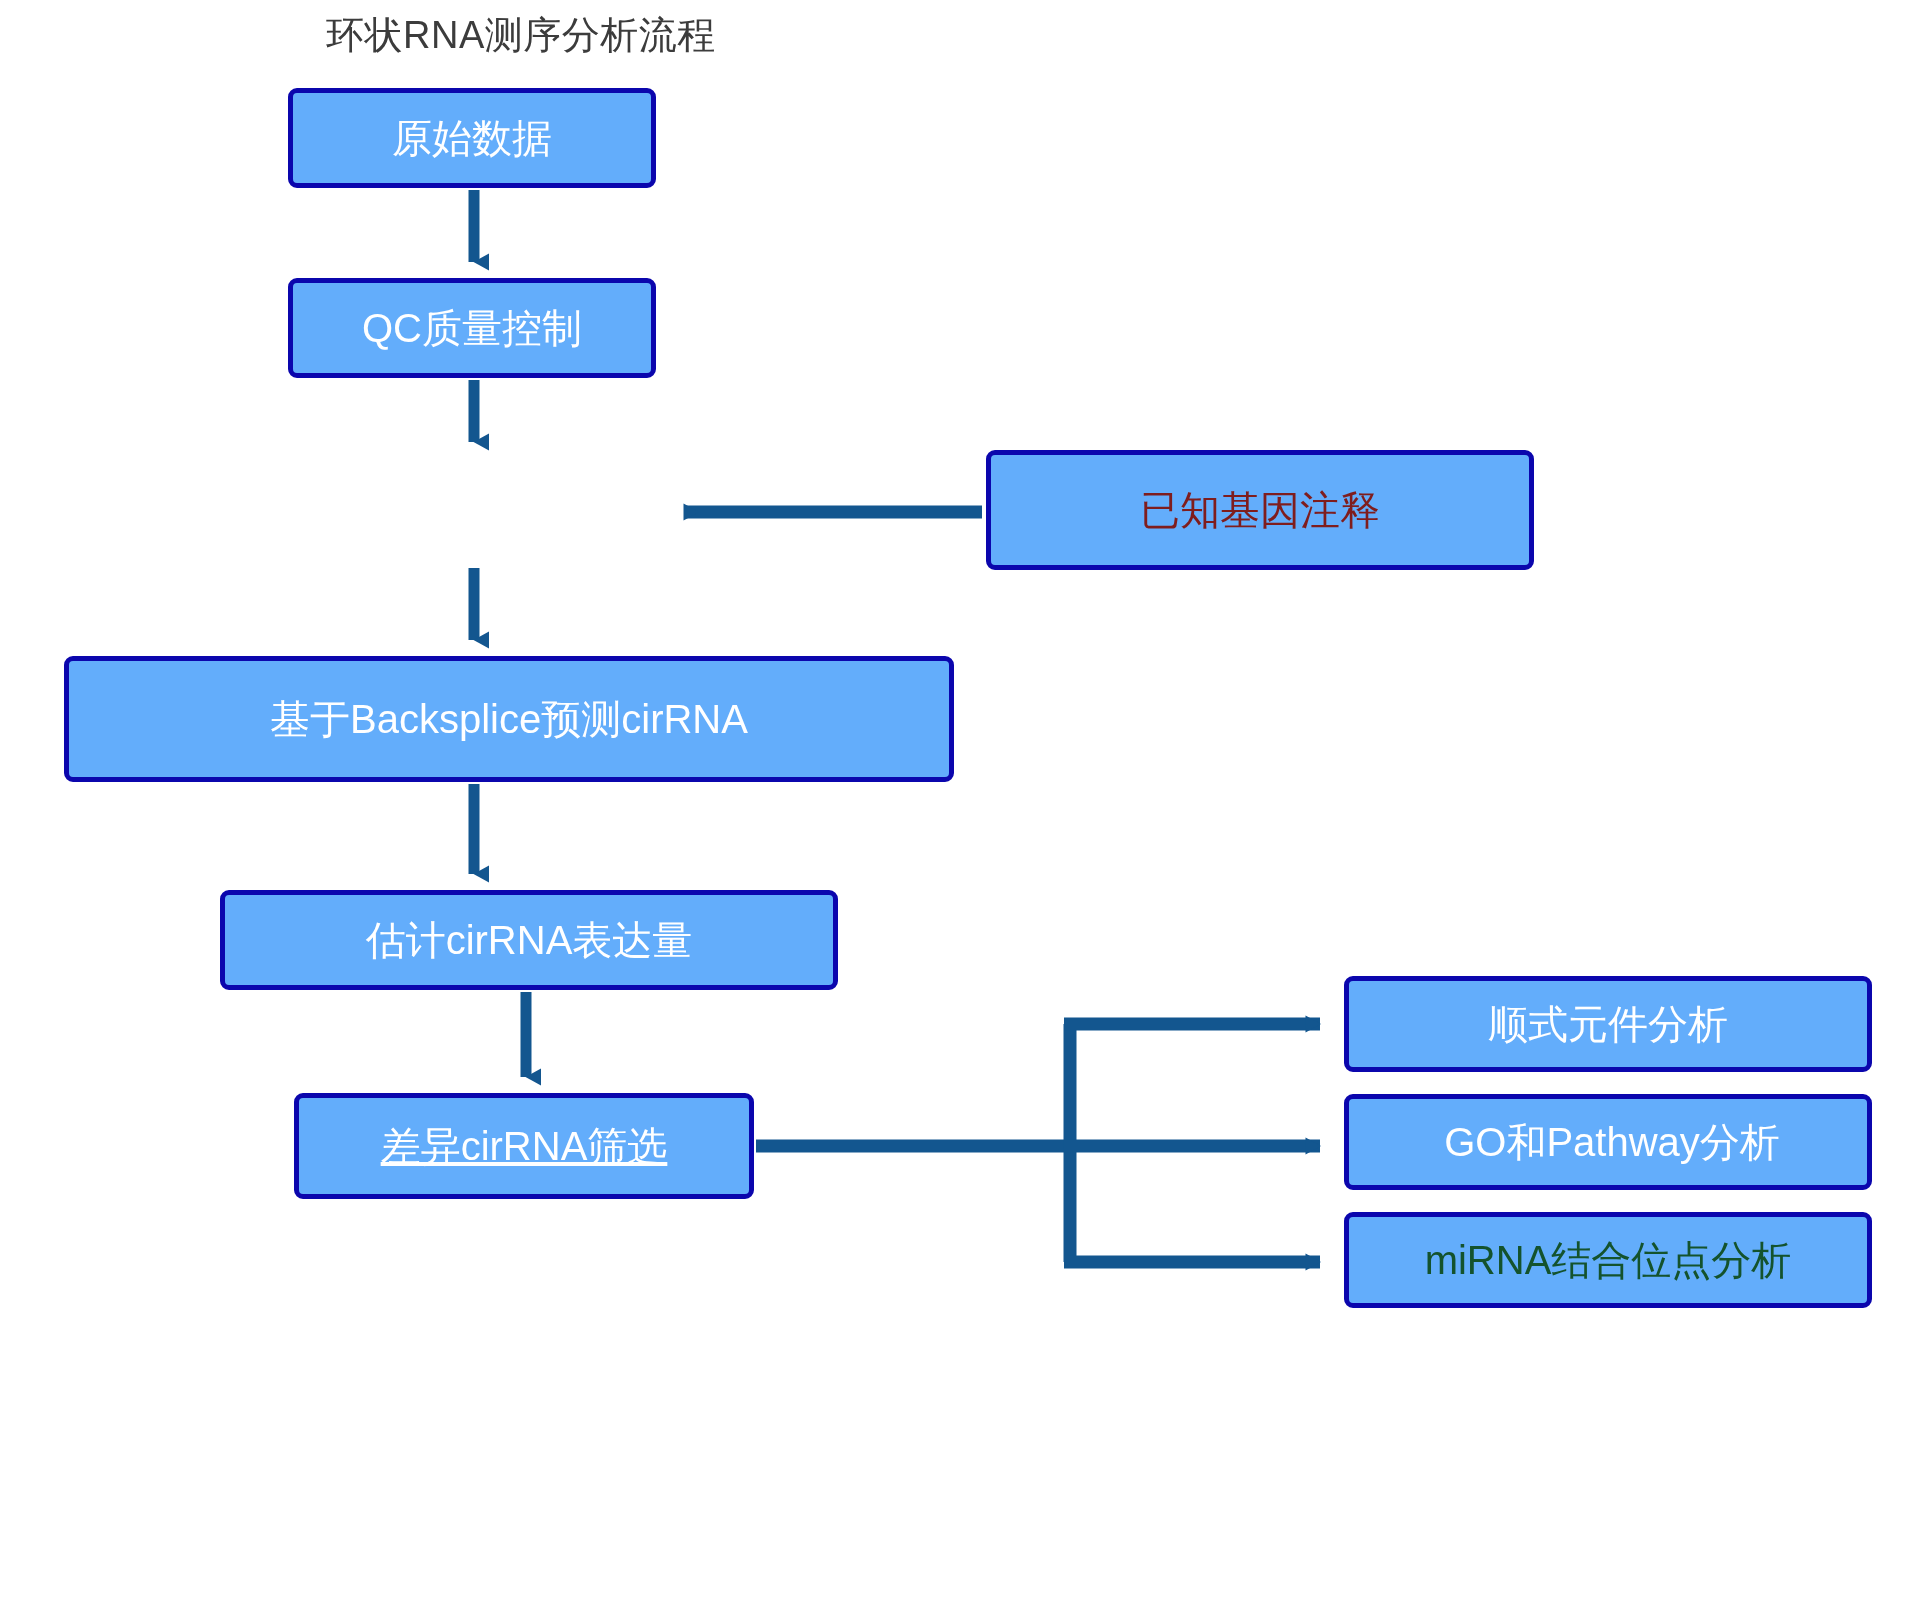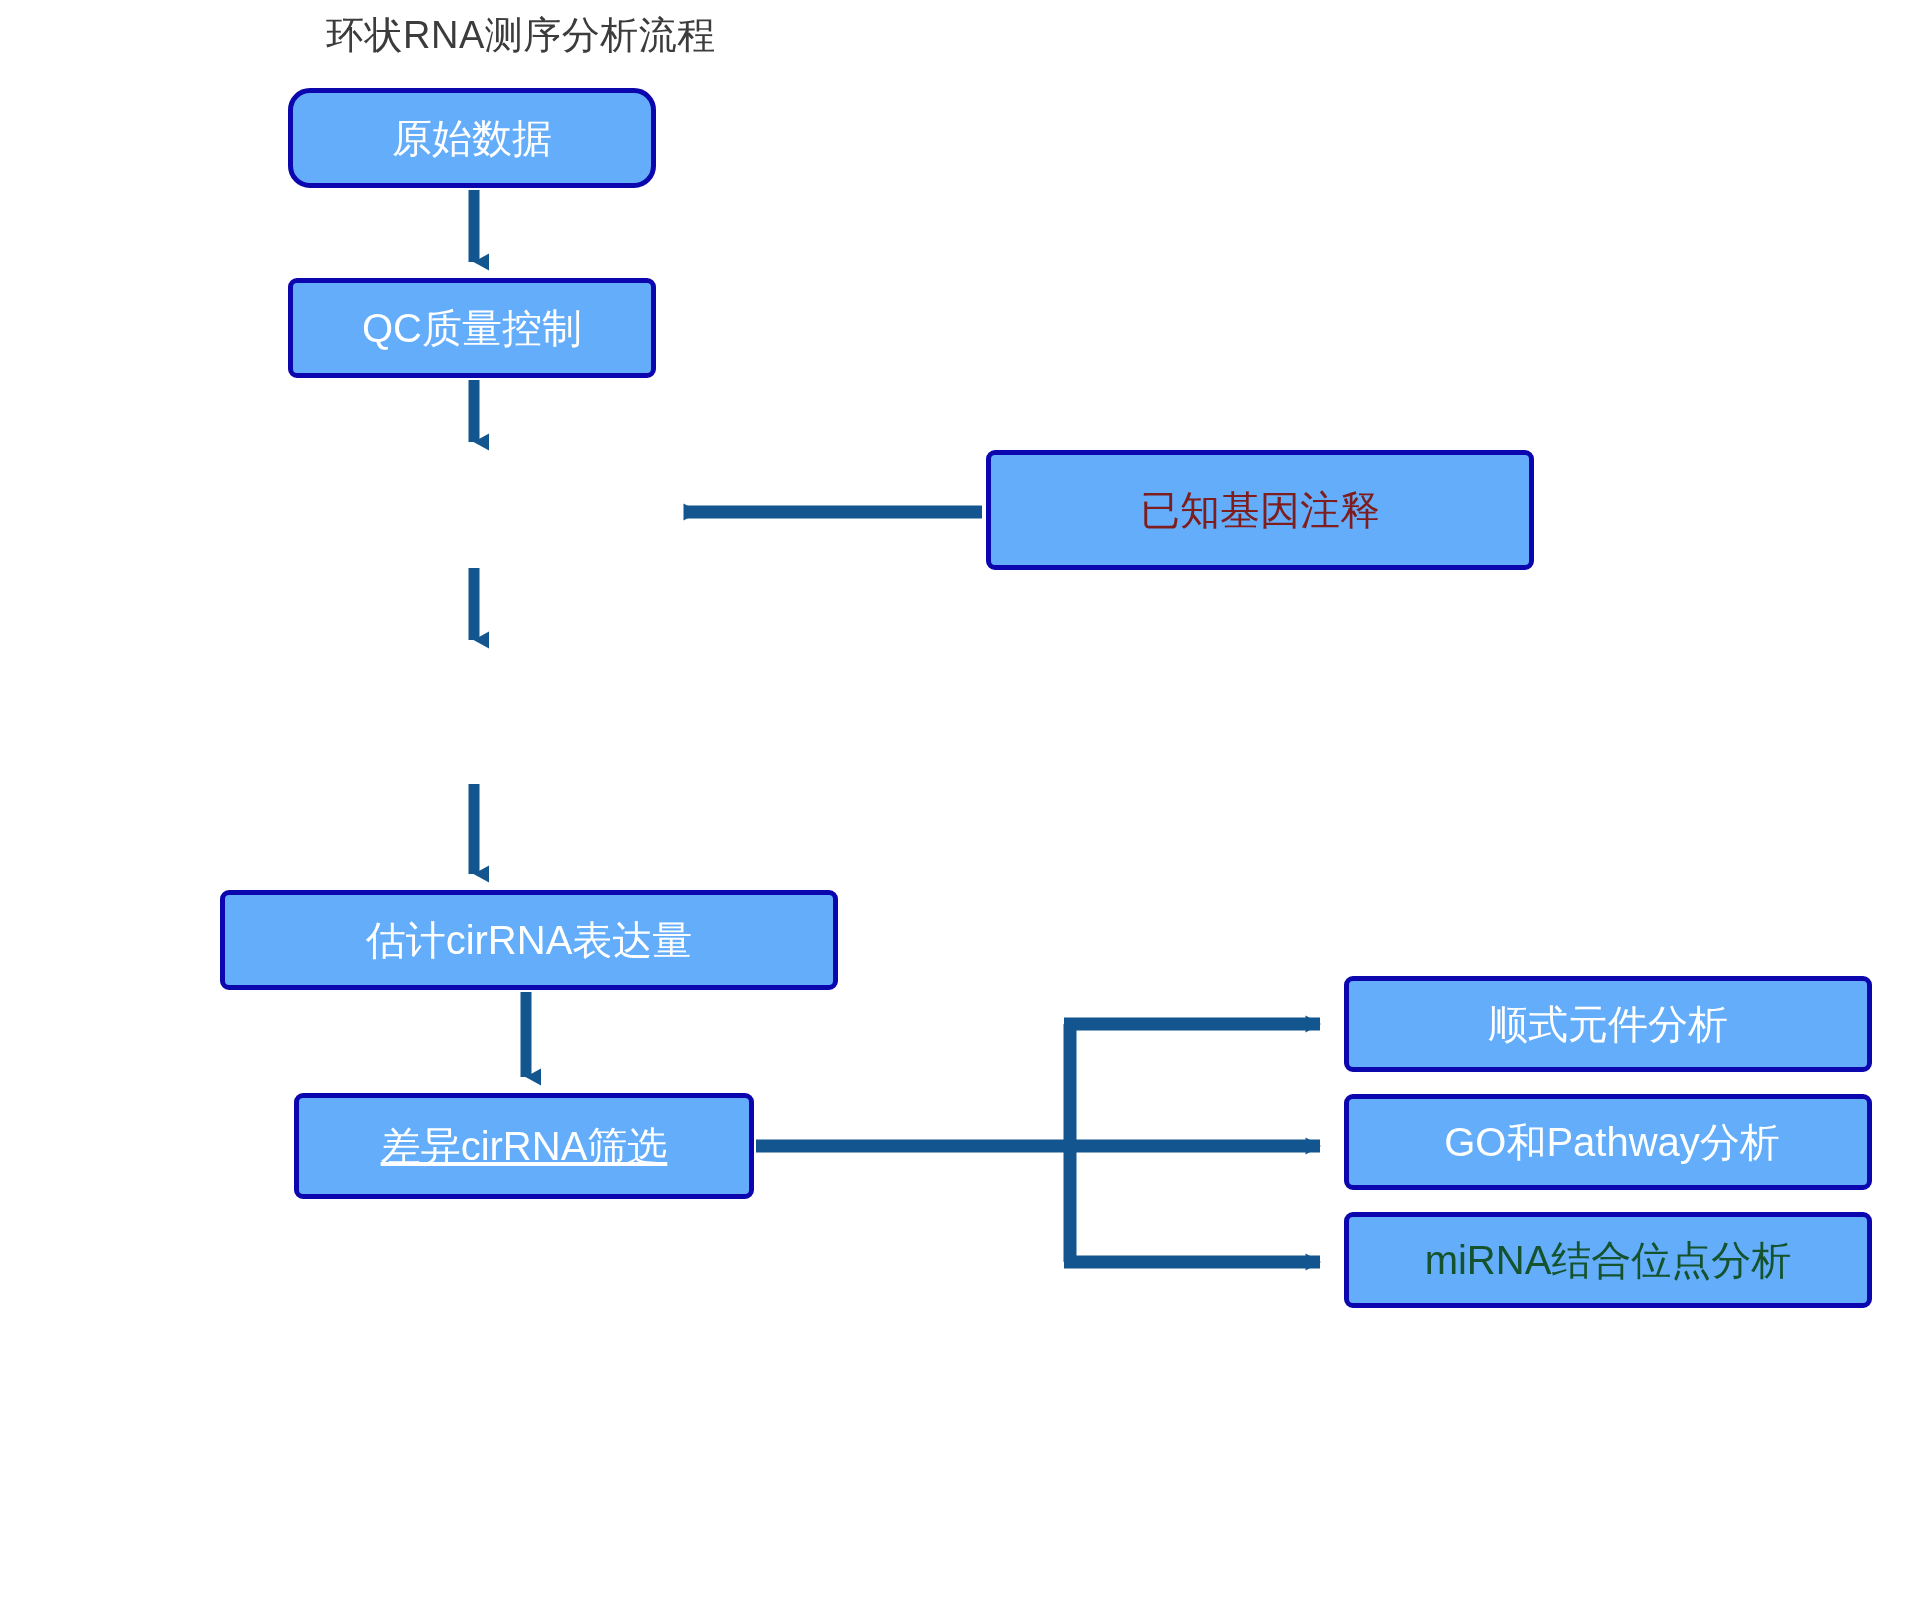--- a/index.html
+++ b/index.html
@@ -111,33 +111,36 @@
 
     <g>
       <line x1="1056" y1="1146" x2="1312" y2="1146" stroke="#13568f" stroke-width="13" marker-end="url(#arrowRight)"></line>
     </g>
 
     <g>
       <line x1="1056" y1="1262" x2="1312" y2="1262" stroke="#13568f" stroke-width="13" marker-end="url(#arrowRight)"></line>
     </g>
   </svg>
 
-  <div class="node" id="node-raw-data" style="left: 280px; top: 88px; width: 368px; height: 100px; background: rgb(99, 173, 251); border-color: rgb(11, 6, 173); color: rgb(255, 255, 255); border-radius: 22px;">
+  <div class="node" id="node-raw-data" style="left: 280px; top: 88px; width: 368px; height: 100px; background: rgb(99, 173, 251); border-color: rgb(11, 6, 173); color: rgb(255, 255, 255);">
     <span class="node-label">原始数据</span>
   </div>
 
   <div class="node" id="node-qc" style="left: 280px; top: 278px; width: 368px; height: 100px; background: rgb(99, 173, 251); border-color: rgb(11, 6, 173); color: rgb(255, 255, 255);">
     <span class="node-label">QC质量控制</span>
   </div>
 
 
   <div class="node" id="node-known-annotation" style="left: 978px; top: 450px; width: 548px; height: 120px; background: rgb(99, 173, 251); border-color: rgb(11, 6, 173); color: #7f1d1d; border-radius: 9px;">
     <span class="node-label">已知基因注释</span>
   </div>
 
+  <div class="node" id="node-backsplice" style="left: 56px; top: 656px; width: 890px; height: 126px; background: rgb(99, 173, 251); border-color: rgb(11, 6, 173); color: rgb(255, 255, 255);">
+    <span class="node-label">基于Backsplice预测cirRNA</span>
+  </div>
 
   <div class="node" id="node-expression" style="left: 212px; top: 890px; width: 618px; height: 100px; background: rgb(99, 173, 251); border-color: rgb(11, 6, 173); color: rgb(255, 255, 255);">
     <span class="node-label">估计cirRNA表达量</span>
   </div>
 
   <div class="node" id="node-diff-screen" style="left: 286px; top: 1093px; width: 460px; height: 106px; background: rgb(99, 173, 251); border-color: rgb(11, 6, 173); color: rgb(255, 255, 255); text-decoration: underline;">
     <span class="node-label">差异cirRNA筛选</span>
   </div>
 
   <div class="node" id="node-cis-element" style="left: 1336px; top: 976px; width: 528px; height: 96px; background: rgb(99, 173, 251); border-color: rgb(11, 6, 173); color: rgb(255, 255, 255);">

